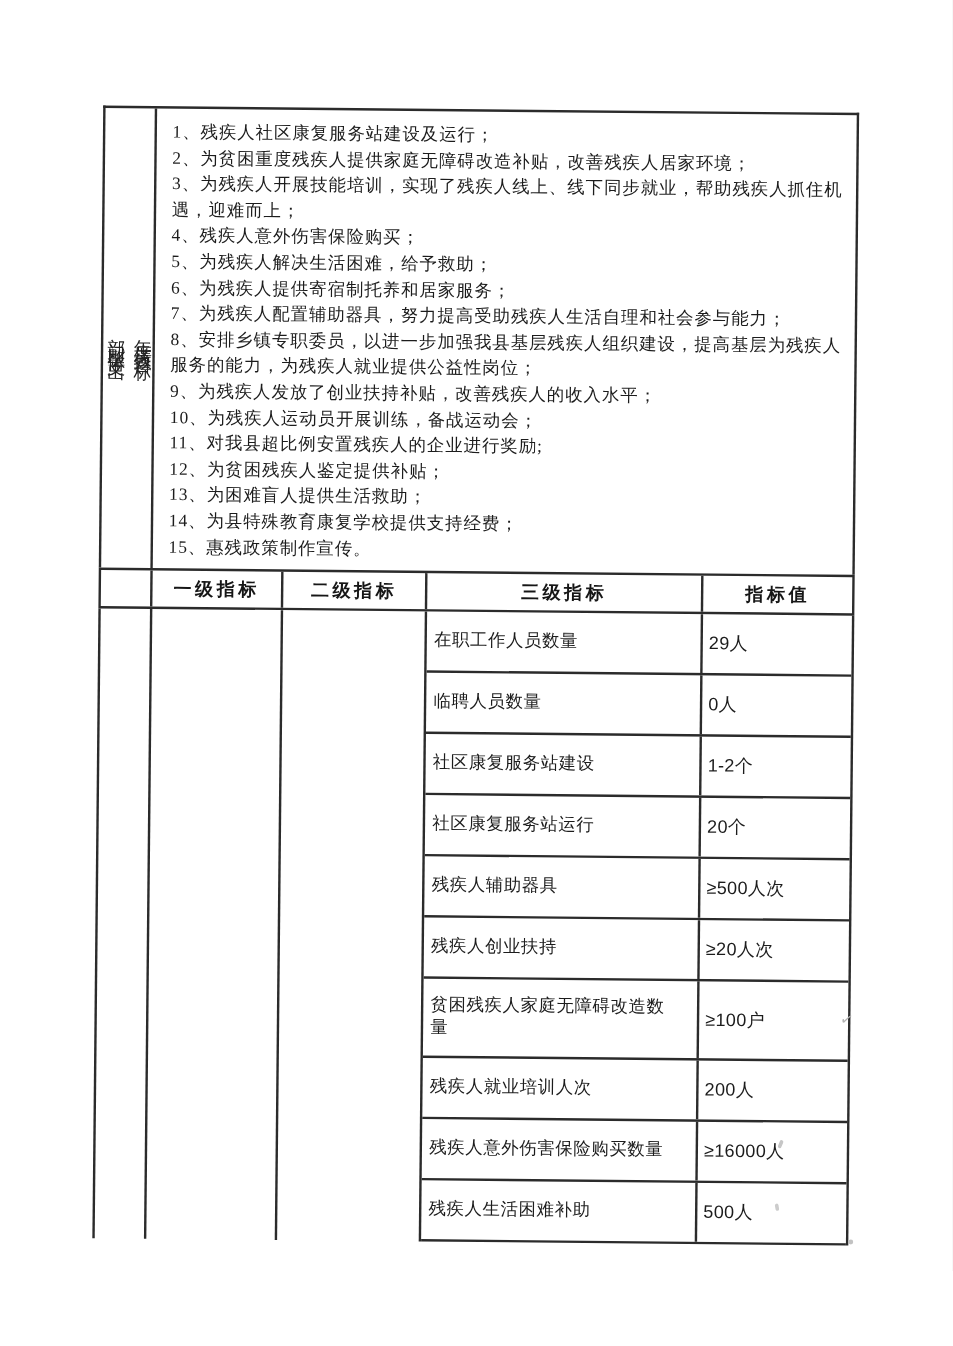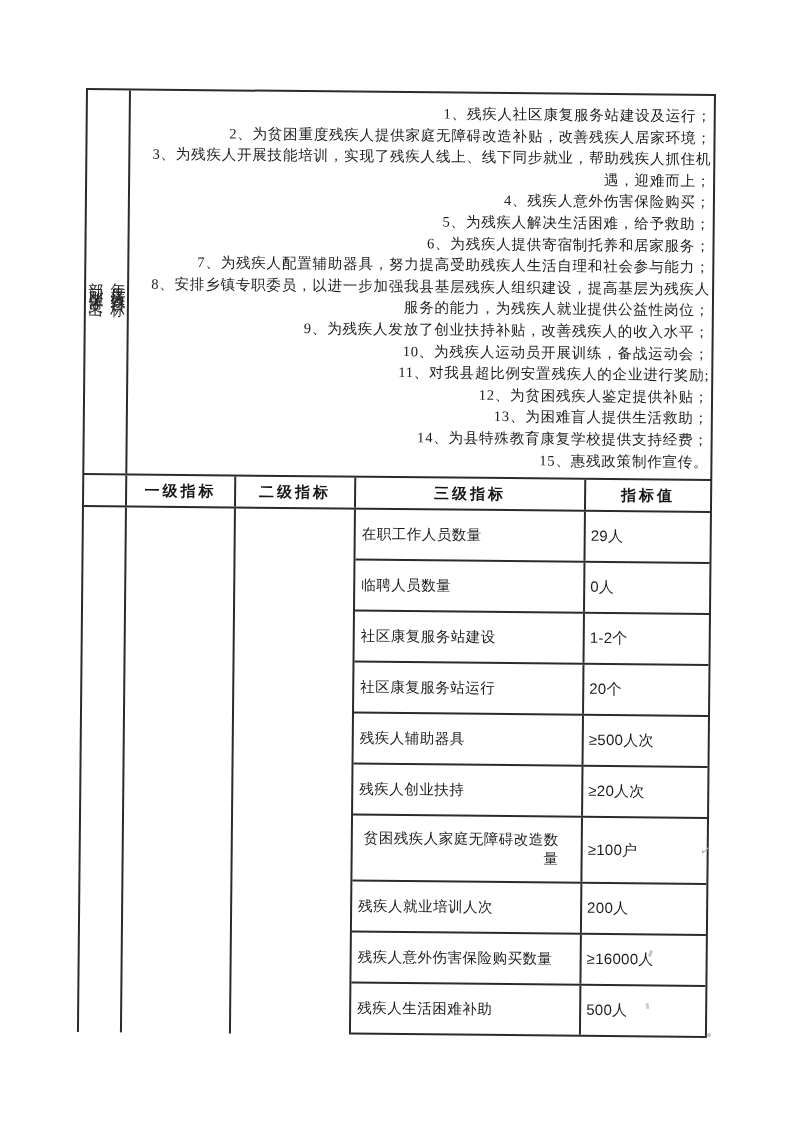--- a/index.html
+++ b/index.html
@@ -5,21 +5,20 @@
   * { box-sizing: border-box; margin: 0; padding: 0; }
   html,body { background:#e8e8e8; }
   .page {
     position: relative;
     width: 794px; height: 1122px;
     margin: 0 auto;
     background: #ffffff;
     overflow: hidden;
     font-family: "Liberation Serif", "DejaVu Serif", serif;
     color: #1e1e1e;
-    text-align: right;
   }
   .doc-table {
     position: absolute;
     left: 86px; top: 88px;
     width: 630px;
     transform: rotate(0.55deg);
     transform-origin: top left;
   }
   
   .row-top {

